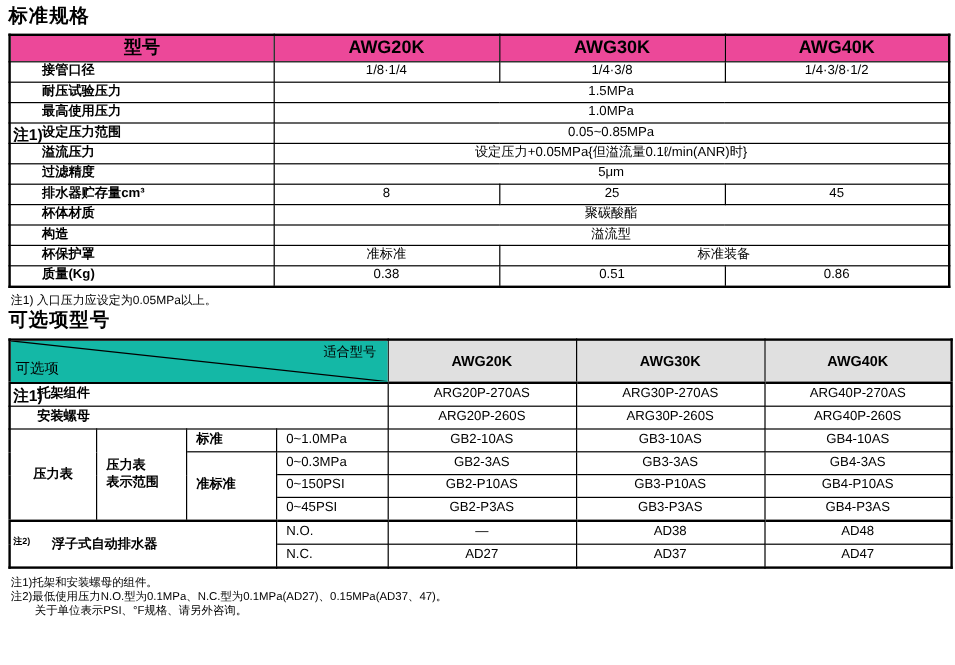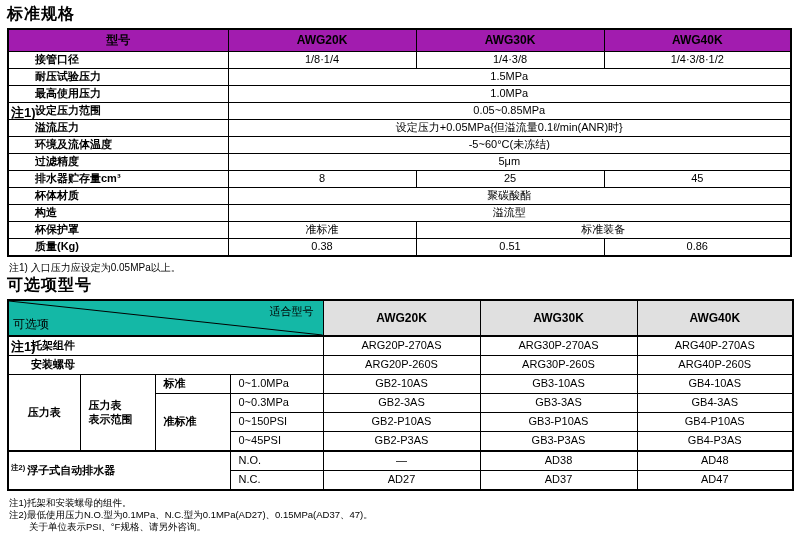--- a/index.html
+++ b/index.html
@@ -8,41 +8,41 @@
     padding:3px 6px 0 7px;
     font-family:"Liberation Sans","DejaVu Sans",sans-serif;
     color:#000;background:#fff;overflow:hidden;position:relative;
   }
   .title{font-size:16px;font-weight:bold;line-height:19px;margin:1px 0 5px 0;letter-spacing:1px;}
   .title2{font-family:Liberation Serif, serif;}
   table{border-collapse:collapse;table-layout:fixed;border:2px solid #000;}
   td,th{border:1px solid #000;font-size:11px;padding:0;overflow:hidden;white-space:nowrap;line-height:1.25;}
   
   .t1{width:783px;}
-  .t1 th{height:21px;background:#a21caf;font-size:12px;font-weight:bold;}
+  .t1 th{height:21px;background:#ec4899;font-size:15px;font-weight:bold;}
   .t1 td{height:16px;margin-left:32px;}
   .label-cell{text-align:left;padding-left:26px;font-weight:bold;position:relative;}
   .ref{position:absolute;left:2px;top:2px;font-size:13px;font-weight:bold;letter-spacing:0;}
   .center{text-align:center;}
   .footnote1{font-size:10px;margin:5px 0 0 2px;line-height:12px;}
   
   .t2{width:785px;}
   .t2 .mhead{height:34px;background:#e0e0e0;font-size:12px;font-weight:bold;text-align:center;}
   .t2 td{height:18px;}
   .diag-cell{position:relative;background:#14b8a6;}
   .diag-cell svg{position:absolute;left:0;top:0;width:100%;height:100%;display:block;}
   .diag-top{position:absolute;top:4px;right:9px;font-size:11px;}
   .diag-bottom{position:absolute;bottom:3px;left:4px;font-size:12px;}
   .opt-label{text-align:left;padding-left:22px;font-weight:bold;position:relative;}
   .sub-label{text-align:left;padding-left:8px;font-weight:bold;}
   .range-cell{text-align:left;padding-left:8px;font-weight:normal;}
   .group-label{text-align:center;font-weight:bold;}
   .glabel2{text-align:left;padding-left:8px;font-weight:bold;}
   .drain-label{text-align:left;padding-left:2px;font-weight:bold;}
-  .ref-inline{font-size:7.5px;vertical-align:4px;font-weight:bold;margin-right:2px;}
+  .ref-inline{font-size:7.5px;vertical-align:4px;font-weight:bold;margin-right:18px;}
   .hdiv{border-top:2px solid #000;}
   .t2 tr.hrow td{border-bottom:2px solid #000;}
   .footnotes{font-size:9.5px;margin:6px 0 0 2px;line-height:12px;}
   .footnotes .indent{padding-left:20px;}
 </style>
 </head>
 <body>
 
 <div class="page">
 
@@ -78,24 +78,20 @@
     </tr>
     <tr>
       <td class="label-cell">
         <span class="ref">注1)</span><span>设定压力范围</span>
       </td>
       <td class="center" colspan="3">0.05~0.85MPa</td>
     </tr>
     <tr>
       <td class="label-cell">溢流压力</td>
       <td class="center" colspan="3">设定压力+0.05MPa{但溢流量0.1ℓ/min(ANR)时}</td>
-    </tr>
-    <tr>
-      <td class="label-cell">环境及流体温度</td>
-      <td class="center" colspan="3">-5~60°C(未冻结)</td>
     </tr>
     <tr>
       <td class="label-cell">过滤精度</td>
       <td class="center" colspan="3">5μm</td>
     </tr>
     <tr>
       <td class="label-cell">排水器贮存量cm³</td>
       <td class="center">8</td>
       <td class="center">25</td>
       <td class="center">45</td>

